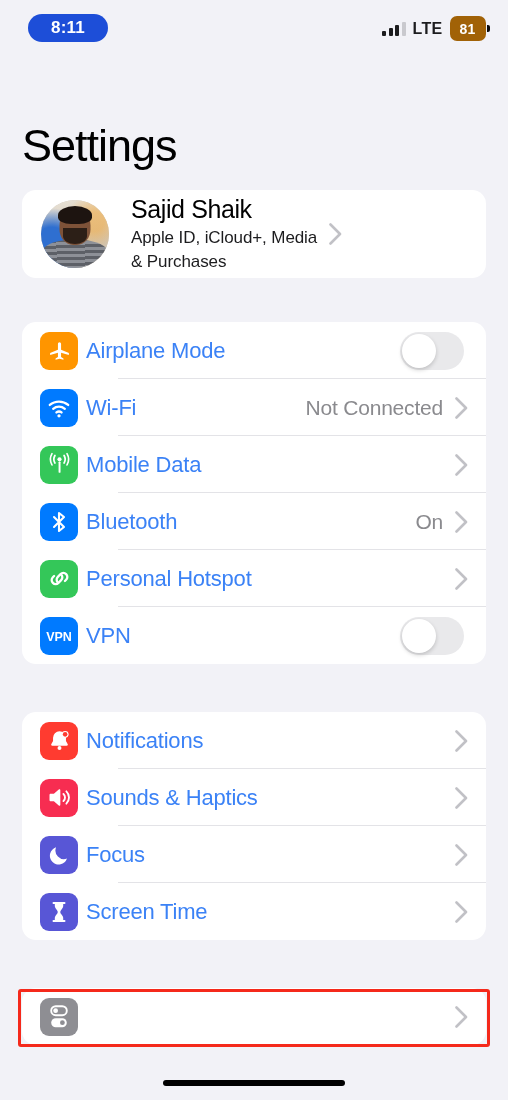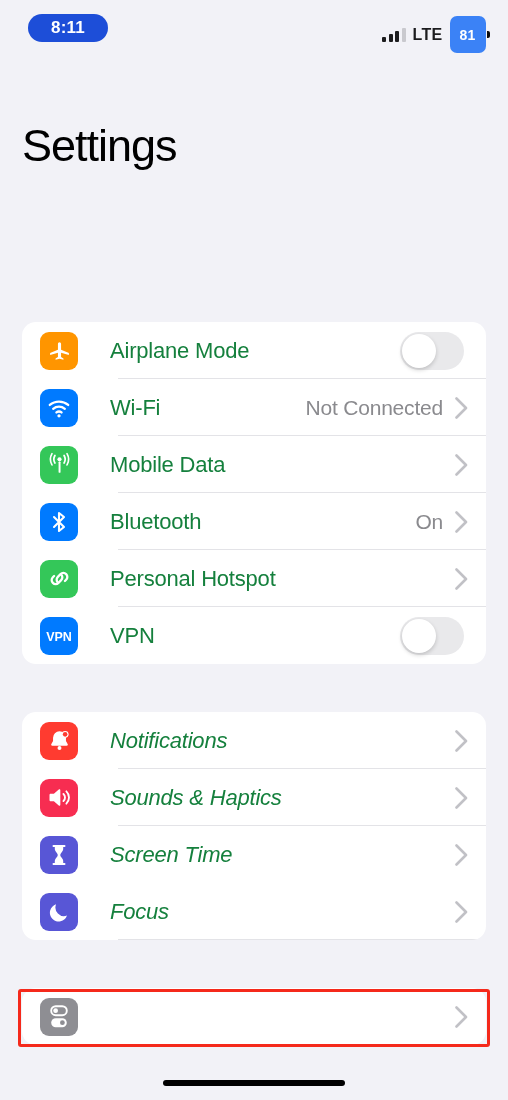--- a/index.html
+++ b/index.html
@@ -24,54 +24,54 @@
   .status-right { position:absolute; right:18px; top:16px; display:flex; align-items:center; gap:7px; }
   .signal { display:flex; align-items:flex-end; gap:2.5px; height:14px; }
   .signal i { width:4px; background:#1c1c1e; border-radius:1px; display:block; }
   .signal i:nth-child(1){ height:5px; }
   .signal i:nth-child(2){ height:8px; }
   .signal i:nth-child(3){ height:11px; }
   .signal i:nth-child(4){ height:14px; background:#c9c9ce; }
   .lte { font-size:16px; font-weight:600; color:#1c1c1e; letter-spacing:.3px; }
   .battery-wrap { display:flex; align-items:center; }
   .battery {
-    background:#3b82f6; color:#fff;
-    border-radius:7px; height:37px; min-width:36px;
+    background:#a16207; color:#fff;
+    border-radius:7px; height:25px; min-width:36px;
     padding:0 7px; display:flex; align-items:center; justify-content:center;
     font-size:14px; font-weight:700; letter-spacing:.2px;
   }
   .battery-nub { width:3px; height:7px; background:#0b0b0c; border-radius:0 2px 2px 0; margin-left:1.5px; }
 
   
   .page-title {
     position:absolute; left:22px; top:120px;
     font-size:45px; font-weight:400; color:#000; letter-spacing:-1px;
   }
 
   
   .group {
     position:absolute; left:22px; width:464px;
     background:#fff; border-radius:14px; overflow:hidden;
   }
   #grp-profile { top:190px; }
   #grp-conn    { top:322px; }
-  #grp-alerts  { top:712px;font-style:italic; }
+  #grp-alerts  { top:712px; }
   #grp-system  { top:988px; }
 
   .row { position:relative; display:flex; align-items:center; height:57px; padding-left:18px; }
   .row.profile { height:88px; align-items:center; }
   .sep { position:absolute; left:96px; right:0; bottom:0; height:1px; background:#E3E3E7; }
 
   .icon {
     width:38px; height:38px; border-radius:9px;
     display:flex; align-items:center; justify-content:center;
     flex:none; color:#fff;
   }
   .icon svg { display:block; }
-  .label { margin-left:32px; font-size:22px; color:#15803d; letter-spacing:-.2px; }
+  .label { margin-left:8px; font-size:22px; color:#3b82f6; letter-spacing:-.2px; }
   .value { margin-left:auto; font-size:21px; color:#8A8A8E; letter-spacing:-.2px;text-align:center; }
   .chevron { margin-left:12px; margin-right:18px; flex:none; }
   .chevron svg { display:block; }
 
   
   .avatar {
     width:68px; height:68px; border-radius:50%; flex:none; overflow:hidden;
     position:relative; background:#cfc8bd; margin-left:1px;
   }
   .av-bg { position:absolute; inset:0;
@@ -126,20 +126,41 @@
       <span class="lte">LTE</span>
       <span class="battery-wrap">
         <span class="battery">81</span>
         <span class="battery-nub"></span>
       </span>
     </div>
   </div>
 
   <div class="page-title">Settings</div>
 
+  <div class="group" id="grp-profile">
+    <div class="row profile">
+      <div class="avatar">
+        <div class="av-bg"></div>
+          <div class="av-body"></div>
+          <div class="av-head"></div>
+        <div class="av-hair"></div>
+          <div class="av-beard"></div>
+      </div>
+      <div class="prof-text">
+        <span class="prof-name">Sajid Shaik</span>
+        <span class="prof-sub">Apple ID, iCloud+, Media</span>
+        <span class="prof-sub">&amp; Purchases</span>
+      </div>
+      <span class="chevron">
+        <svg width="13" height="22" viewBox="0 0 13 22">
+            <path d="M1.5 1.5L11 11l-9.5 9.5" fill="none" stroke="#C1C1C6" stroke-width="2.6" stroke-linecap="round" stroke-linejoin="round"></path>
+          </svg>
+      </span>
+    </div>
+  </div>
 
   <div class="group" id="grp-conn">
       <div class="row">
         <div class="icon" style="background: rgb(255, 149, 0);">
           <svg width="25" height="25" viewBox="0 0 24 24">
             <path fill="#ffffff" d="M21 14.5l-7.5-3.2V5.6c0-.9-.7-1.6-1.5-1.6s-1.5.7-1.5 1.6v5.7L3 14.5v1.8l7.5-2.1v4l-2.3 1.5v1.2l3.8-1 3.8 1v-1.2L13.5 18.2v-4L21 16.3z"></path>
           </svg>
         </div>
         <span class="label">Airplane Mode</span>
         <div class="toggle">
@@ -257,47 +278,47 @@
         <span style="margin-left: auto;"></span>
         <span class="chevron">
           <svg width="13" height="22" viewBox="0 0 13 22">
             <path d="M1.5 1.5L11 11l-9.5 9.5" fill="none" stroke="#C1C1C6" stroke-width="2.6" stroke-linecap="round" stroke-linejoin="round"></path>
           </svg>
         </span>
         <div class="sep"></div>
       </div>
       <div class="row">
         <div class="icon" style="background: rgb(88, 86, 214);">
+          <svg width="24" height="24" viewBox="0 0 24 24">
+            <path fill="#ffffff" d="M20 15.6A8.6 8.6 0 019.1 4.3 8.8 8.8 0 1020 15.6z"></path>
+          </svg>
+        </div>
+        <span class="label">Focus</span>
+        <span style="margin-left: auto;"></span>
+        <span class="chevron">
+          <svg width="13" height="22" viewBox="0 0 13 22">
+            <path d="M1.5 1.5L11 11l-9.5 9.5" fill="none" stroke="#C1C1C6" stroke-width="2.6" stroke-linecap="round" stroke-linejoin="round"></path>
+          </svg>
+        </span>
+        <div class="sep"></div>
+      </div>
+      <div class="row">
+        <div class="icon" style="background: rgb(88, 86, 214);">
           <svg width="22" height="24" viewBox="0 0 18 24">
             <path fill="none" stroke="#ffffff" stroke-width="2" stroke-linecap="round" d="M3.5 3h11M3.5 21h11"></path>
             <path fill="#ffffff" d="M4.8 3.6h8.4v2.6c0 2.3-3 3.9-3 5.8s3 3.5 3 5.8v2.6H4.8v-2.6c0-2.3 3-3.9 3-5.8s-3-3.5-3-5.8z"></path>
           </svg>
         </div>
         <span class="label">Screen Time</span>
         <span style="margin-left: auto;"></span>
         <span class="chevron">
           <svg width="13" height="22" viewBox="0 0 13 22">
             <path d="M1.5 1.5L11 11l-9.5 9.5" fill="none" stroke="#C1C1C6" stroke-width="2.6" stroke-linecap="round" stroke-linejoin="round"></path>
           </svg>
         </span>
-      </div>
-      <div class="row">
-        <div class="icon" style="background: rgb(88, 86, 214);">
-          <svg width="24" height="24" viewBox="0 0 24 24">
-            <path fill="#ffffff" d="M20 15.6A8.6 8.6 0 019.1 4.3 8.8 8.8 0 1020 15.6z"></path>
-          </svg>
-        </div>
-        <span class="label">Focus</span>
-        <span style="margin-left: auto;"></span>
-        <span class="chevron">
-          <svg width="13" height="22" viewBox="0 0 13 22">
-            <path d="M1.5 1.5L11 11l-9.5 9.5" fill="none" stroke="#C1C1C6" stroke-width="2.6" stroke-linecap="round" stroke-linejoin="round"></path>
-          </svg>
-        </span>
-        <div class="sep"></div>
       </div>
     </div>
 
   <div class="group" id="grp-system">
       <div class="row">
         <div class="icon" style="background: rgb(142, 142, 147);">
           <svg width="24" height="26" viewBox="0 0 20 26">
             <rect fill="none" stroke="#ffffff" stroke-width="1.9" x="2.2" y="2.2" width="15.6" height="9" rx="4.5"></rect>
             <circle fill="#ffffff" cx="6.6" cy="6.7" r="2.4"></circle>
             <rect fill="#ffffff" x="2.2" y="14.2" width="15.6" height="9" rx="4.5"></rect>

